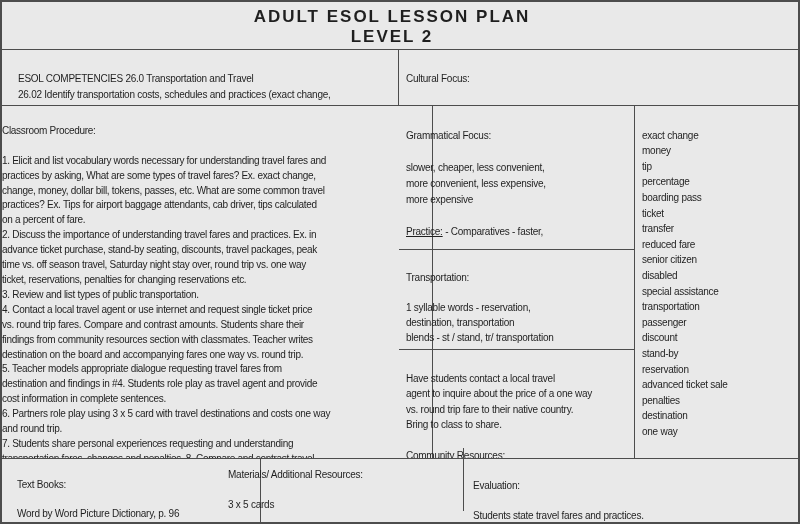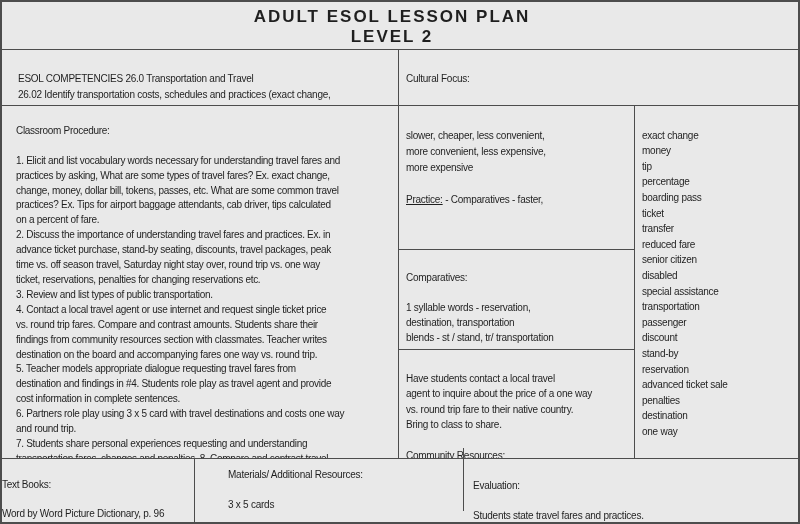--- a/index.html
+++ b/index.html
@@ -13,26 +13,26 @@
     font-size:10px;line-height:15px;letter-spacing:-0.25px;
     padding:4px 6px;white-space:pre-line;overflow:hidden;
   }
   .bb{border-bottom:1px solid #4d4d4d;}
   .br{border-right:1px solid #4d4d4d;}
   .title-box{left:0;top:0;width:796px;height:48px;text-align:center;
     font-weight:bold;font-size:17px;line-height:20px;letter-spacing:2px;
     padding:5px 16px 0 0;white-space:normal;}
   .comp{left:0;top:48px;width:397px;height:56px;line-height:16px;padding:5px 16px;}
   .cult{left:397px;top:48px;width:399px;height:56px;line-height:16px;padding:5px 7px;}
-  .proc{left:0;top:104px;width:397px;height:353px;line-height:14.9px;padding:3px 14px;letter-spacing:-0.3px;}
+  .proc{left:0;top:104px;width:431px;height:353px;line-height:14.9px;padding:3px 0;letter-spacing:-0.3px;}
   .gram{left:397px;top:104px;width:236px;height:144px;line-height:16px;padding:6px 7px;}
   .pron{left:397px;top:248px;width:236px;height:100px;line-height:15px;padding:5px 7px;}
   .comm{left:397px;top:348px;width:236px;height:109px;line-height:15.5px;padding:5px 7px;}
   .vocab{left:633px;top:104px;width:163px;height:353px;line-height:15.6px;padding:6px 7px;}
-  .books{left:0;top:457px;width:193px;height:63px;line-height:14.5px;padding:4px 0;}
+  .books{left:0;top:457px;width:259px;height:63px;line-height:14.5px;padding:4px 15px;}
   .mats{left:217px;top:446px;width:245px;height:63px;line-height:15px;padding:4px 9px;}
   .eval{left:462px;top:457px;width:334px;height:63px;line-height:15px;padding:4px 9px;}
   .u{text-decoration:underline;}
 </style>
 </head>
 <body>
 
 <div class="sheet">
 
   <div class="cell title-box bb">
@@ -72,30 +72,31 @@
 destination and findings in #4. Students role play as travel agent and provide
 cost information in complete sentences.
 6. Partners role play using 3 x 5 card with travel destinations and costs one way
 and round trip.
 7. Students share personal experiences requesting and understanding
 transportation fares, changes and penalties. 8. Compare and contrast travel
 fares and practices in U.S. and students native countries.</div>
   </div>
 
   <div class="cell gram br bb">
+    <div>Grammatical Focus:</div>
     <div>slower, cheaper, less convenient,
 more convenient, less expensive,
 more expensive</div>
     <div><span class="u">Practice:</span><span> - Comparatives - faster,</span></div>
     
     
   </div>
 
   <div class="cell pron br bb">
-    <div>Comparatives:</div>
+    <div>Transportation:</div>
     <div>1 syllable words - reservation,
 destination, transportation
 blends - st / stand, tr/ transportation</div>
     
     
   </div>
 
   <div class="cell comm br bb">
     <div>Have students contact a local travel
 agent to inquire about the price of a one way

